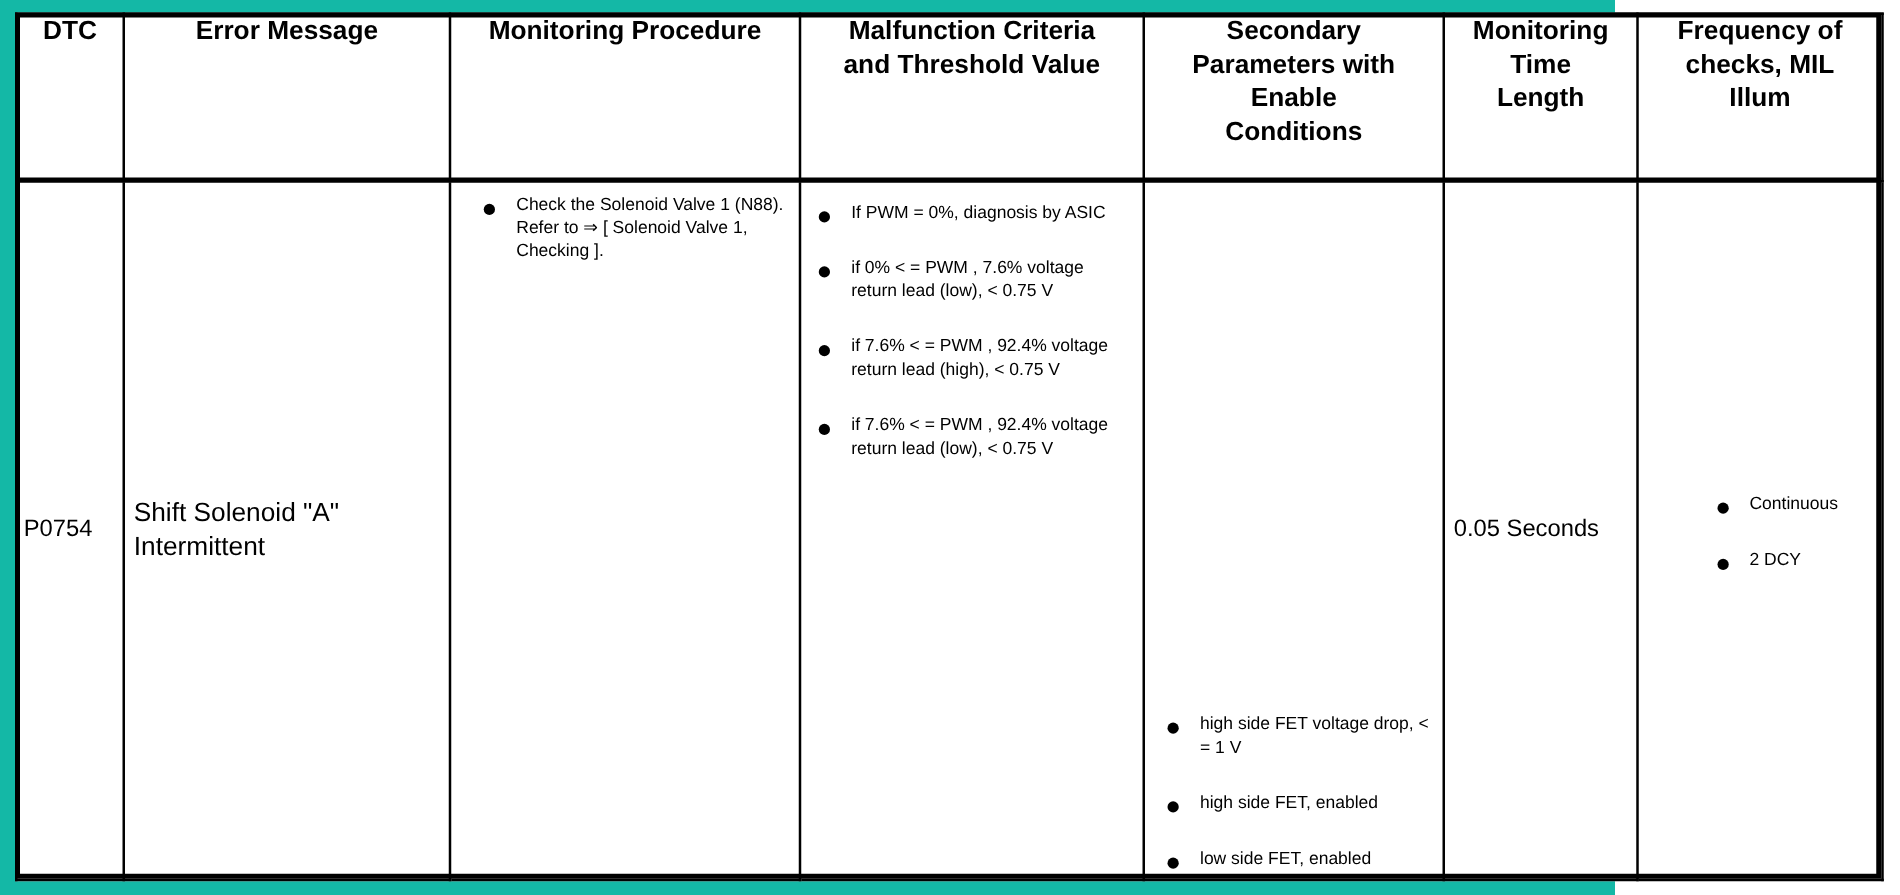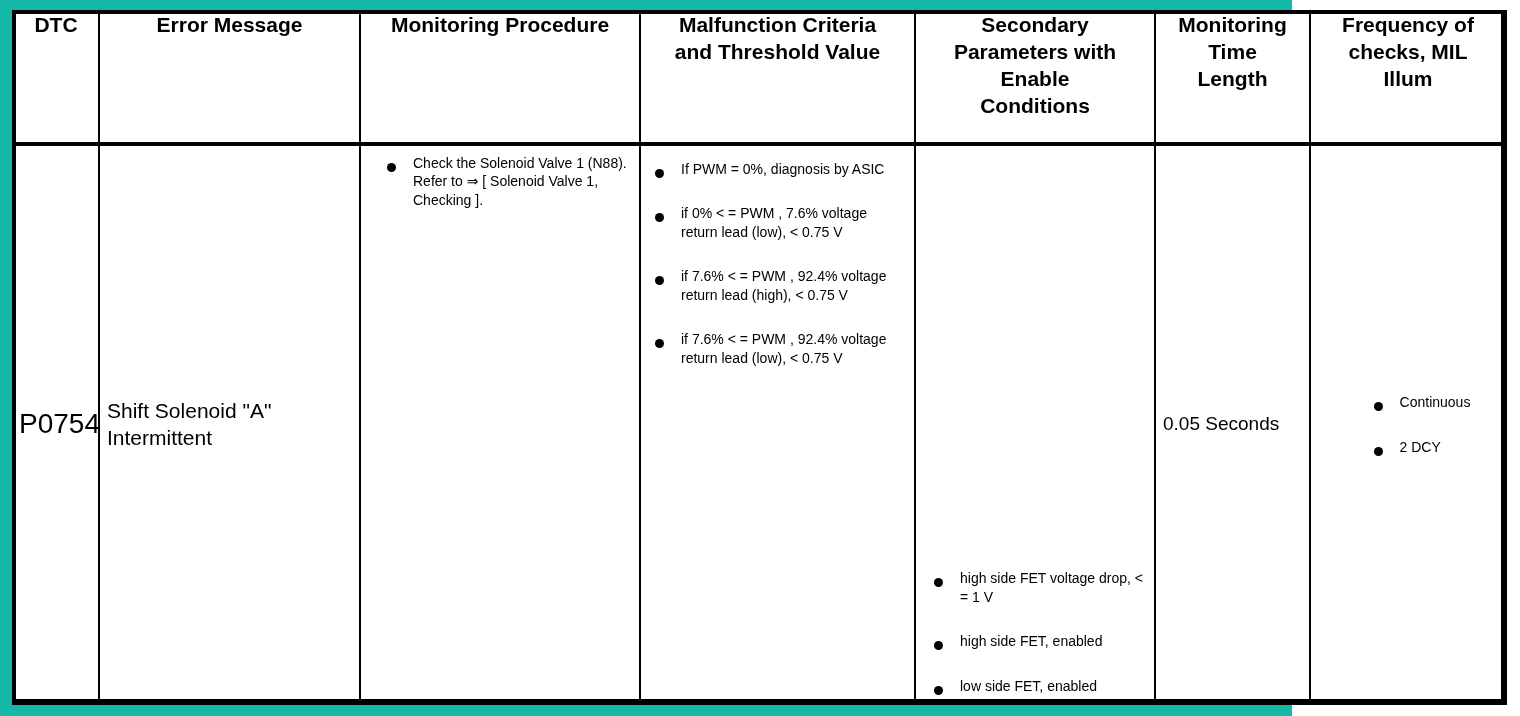--- a/index.html
+++ b/index.html
@@ -93,21 +93,21 @@
 
   .mid {
     display: flex;
     flex-direction: column;
     justify-content: center;
     height: 100%;
     box-sizing: border-box;
   }
 
   .dtc-code {
-    font-size: 28px;
+    font-size: 19px;
     padding-left: 5px;
   }
 
   .err-msg {
     font-size: 21px;
     line-height: 1.28;
     padding-left: 7px;
     padding-right: 4px;
   }
 

